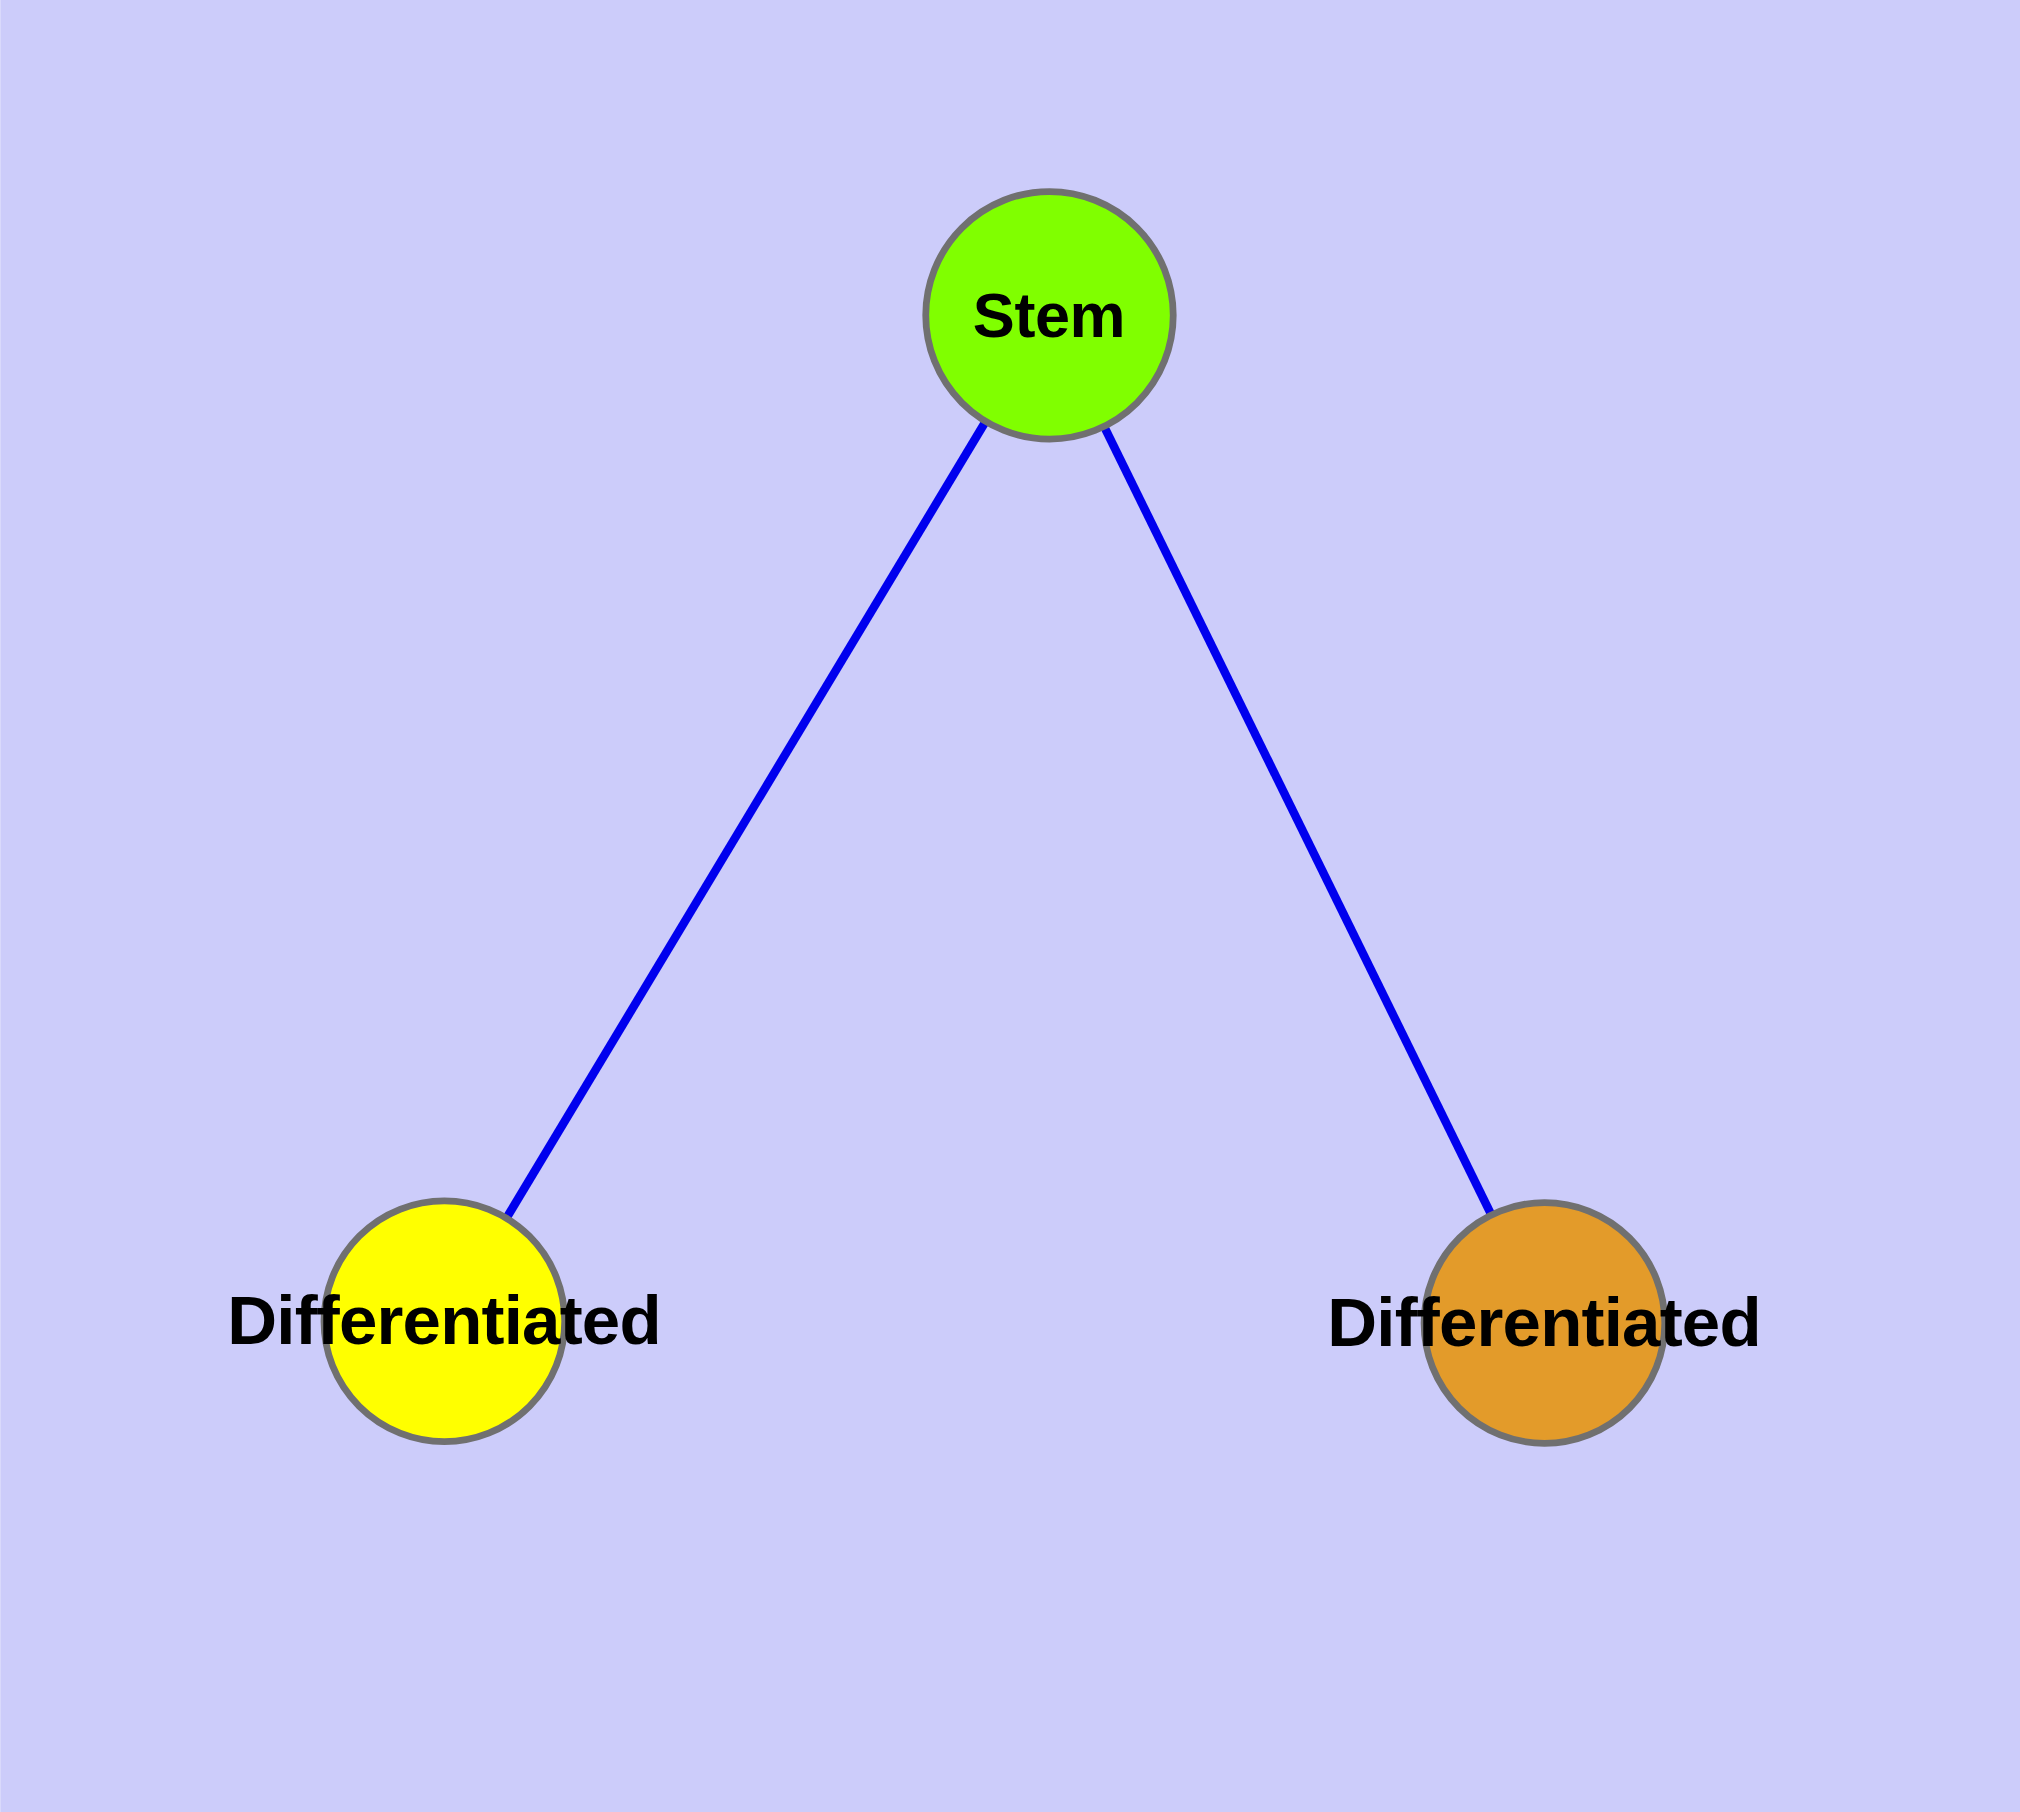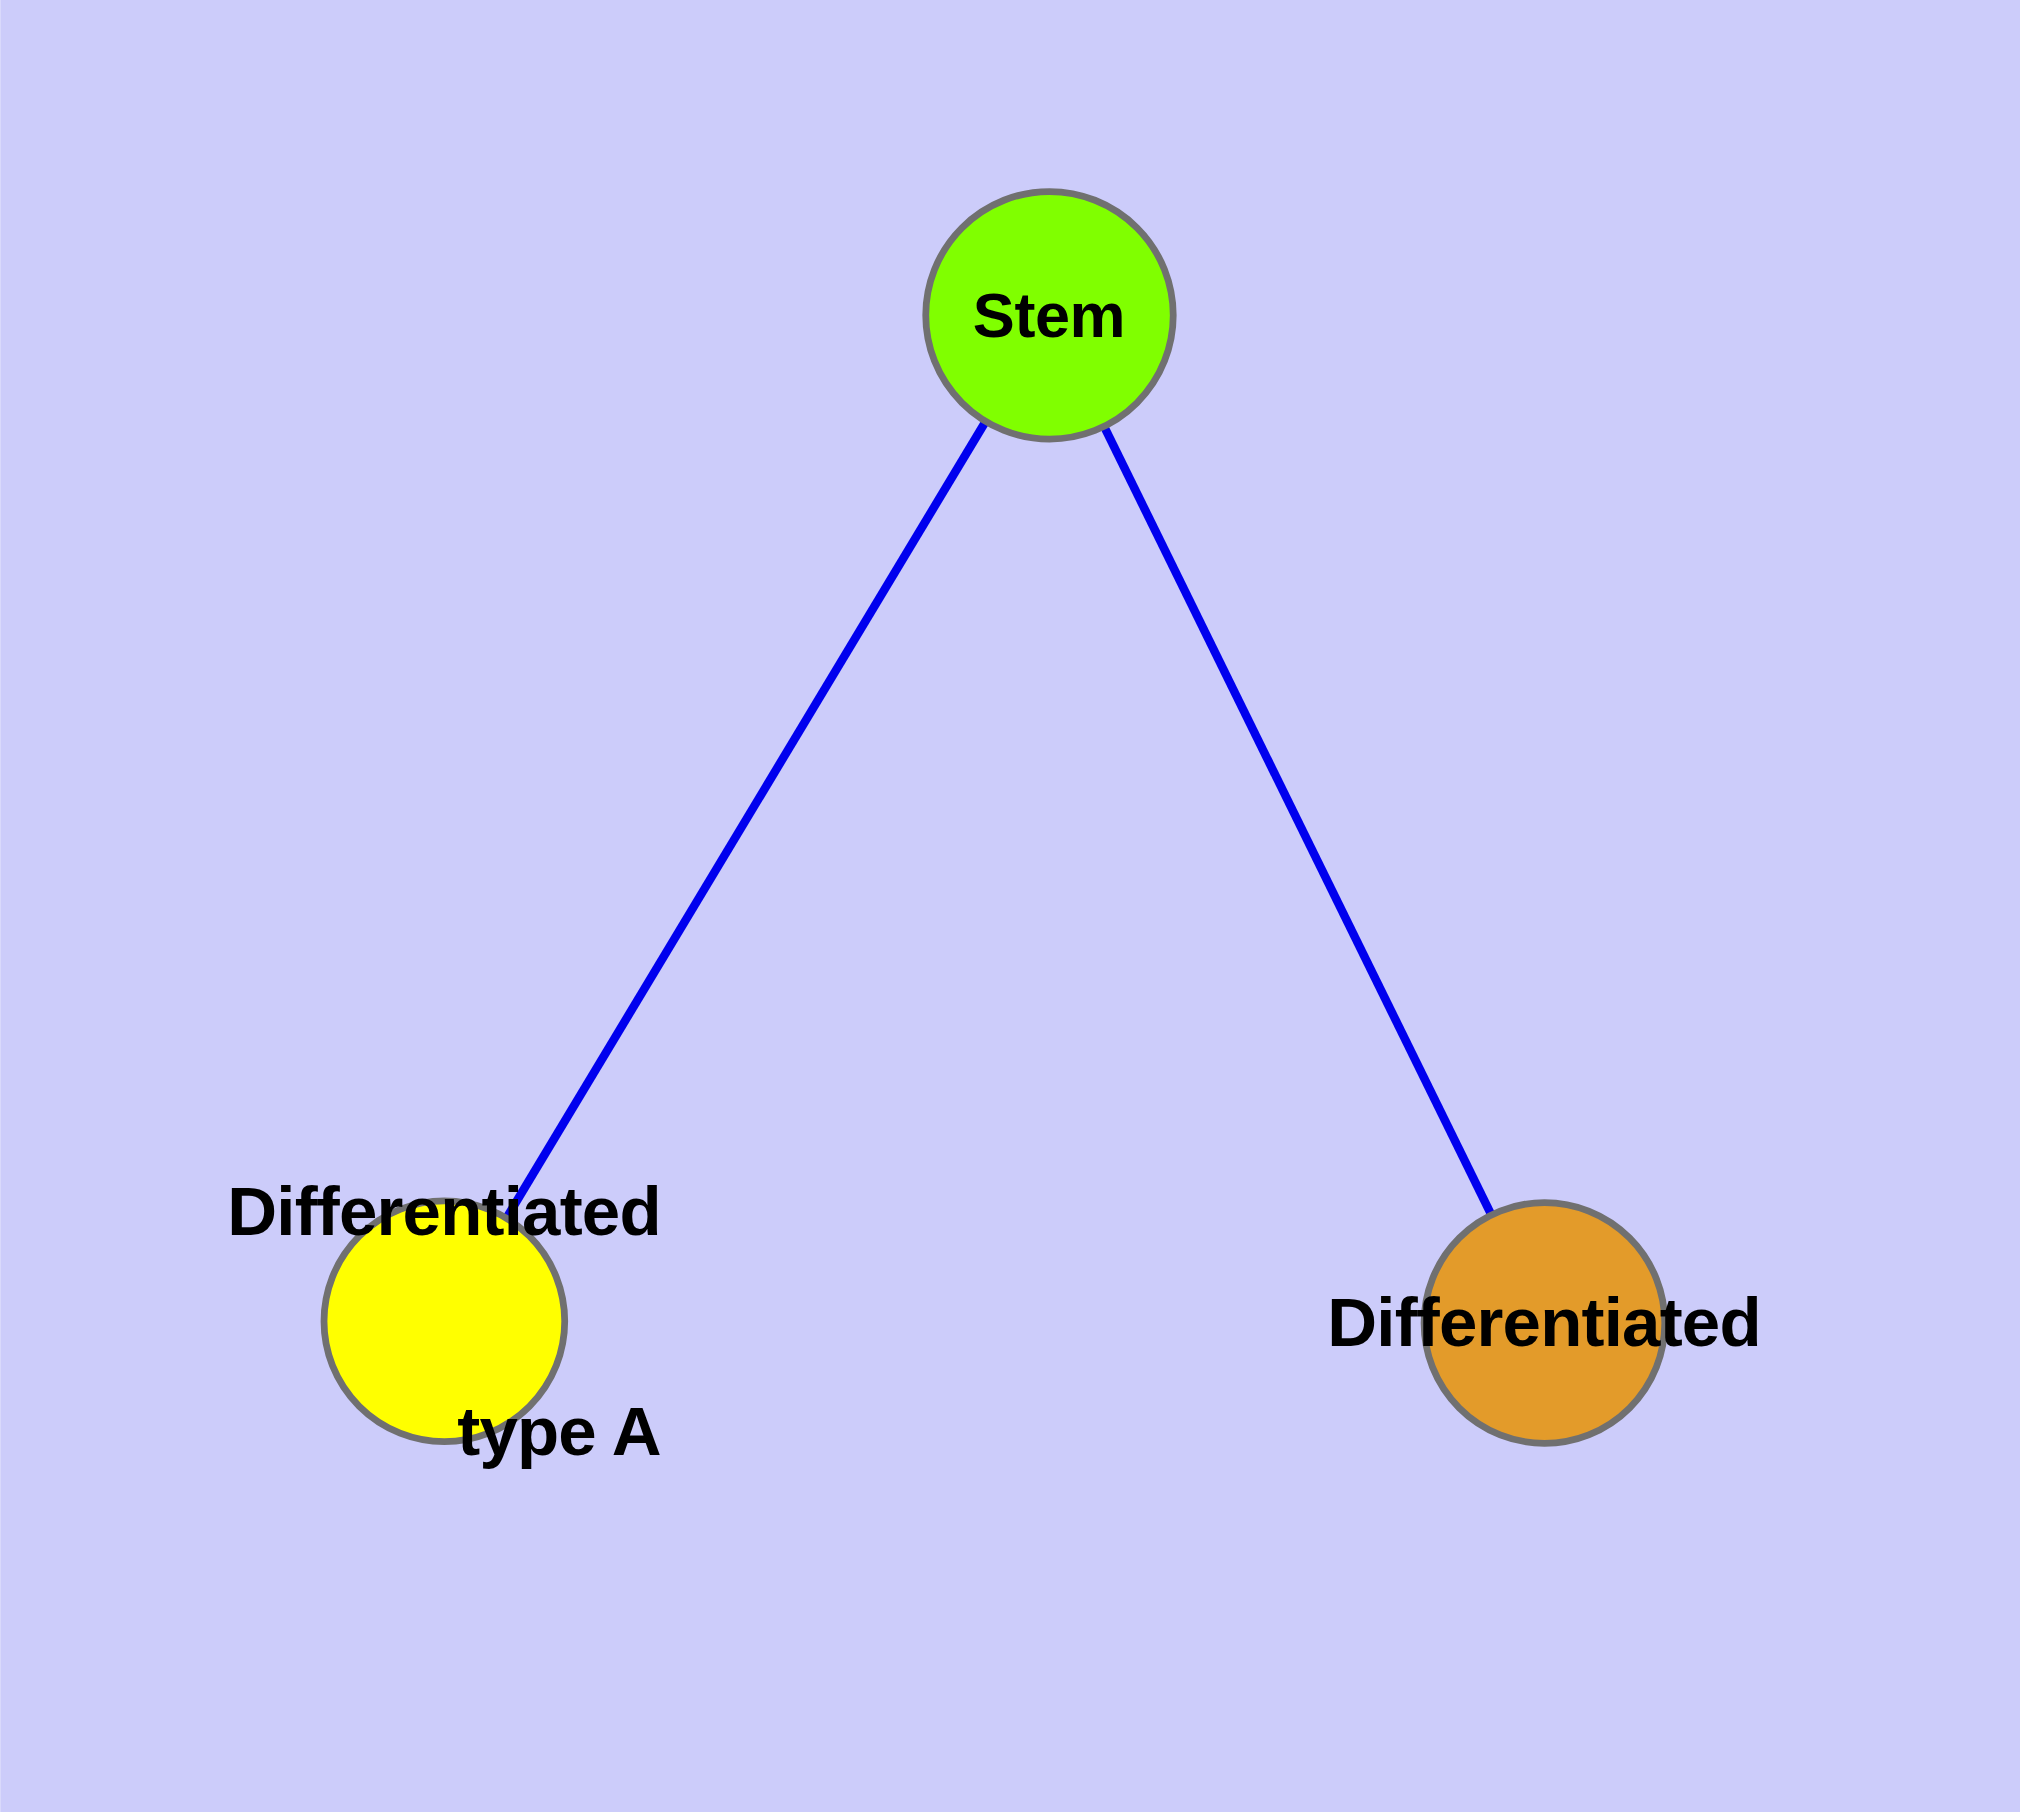--- a/index.html
+++ b/index.html
@@ -17,21 +17,21 @@
   #graph-svg {
     position: absolute;
     top: 0;
     left: 0;
     width: 2021px;
     height: 1812px;
     display: block;
   }
   .node-label {
     position: absolute;
-    text-align: right;
+    text-align: left;
     font-weight: bold;
     color: #000000;
     white-space: pre;
     line-height: 1.06;
     pointer-events: none;
     transform: translate(-50%, -50%);
   }
   .node-label.stem {
     font-size: 63px;
     letter-spacing: -0.4px;
@@ -59,21 +59,20 @@
       <circle id="node-circle-stem" cx="1238" cy="372" r="146" fill="#80FF00" stroke="#707070" stroke-width="8"></circle>
       <circle id="node-circle-diff-type-a" cx="524" cy="1559" r="142" fill="#FFFF00" stroke="#707070" stroke-width="8"></circle>
       <circle id="node-circle-diff-type-b" cx="1822" cy="1561" r="142" fill="#E39B2A" stroke="#707070" stroke-width="8"></circle>
     </g>
   </svg>
 
   <div class="node-label stem" id="label-stem" style="left: 1049px; top: 315px; font-size: 63px; color: rgb(0, 0, 0);">Stem</div>
 
   <div class="node-label leaf" id="label-diff-type-a" style="left: 444px; top: 1321px; font-size: 69px; color: rgb(0, 0, 0);">
     <div>Differentiated</div>
-    <div>type A</div>
   </div>
 
   <div class="node-label leaf" id="label-diff-type-b" style="left: 1544px; top: 1323px; font-size: 69px; color: rgb(0, 0, 0);">
     <div>Differentiated</div>
   </div>
 
 </div>
 
 
 </body></html>

